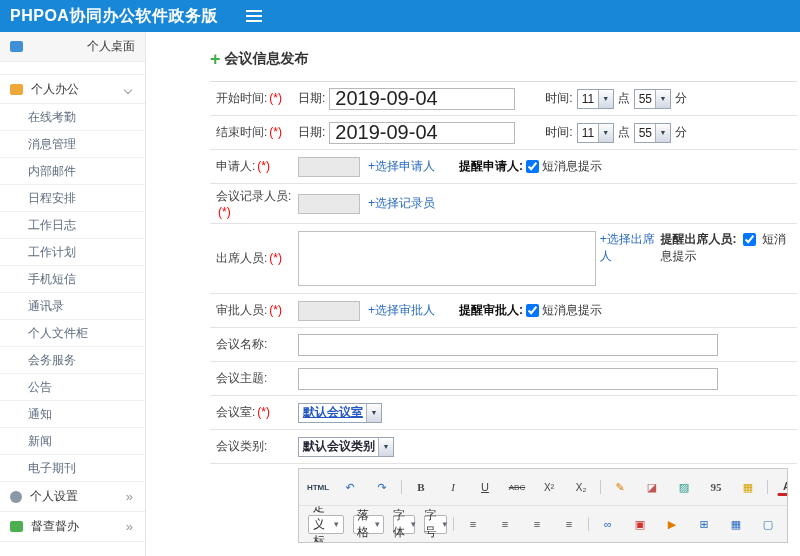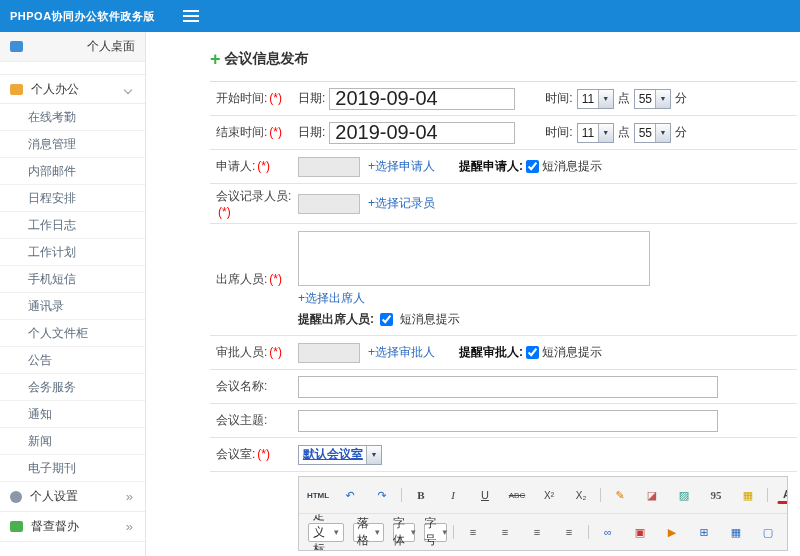--- a/index.html
+++ b/index.html
@@ -1,21 +1,21 @@
 <!DOCTYPE html>
 <html><head>
 <meta charset="utf-8">
 <style>
   * { margin:0; padding:0; box-sizing:border-box; }
   html,body { width:800px; height:556px; overflow:hidden; }
   body { font-family:"Liberation Sans","DejaVu Sans",sans-serif; font-size:12px; color:#333; background:#fff; }
 
   
   .topbar { height:32px; background:#1987d7; display:flex; align-items:center; padding-left:10px; }
-  .topbar .app-title { color:#fff; font-size:11px; font-weight:bold; letter-spacing:.5px; }
+  .topbar .app-title { color:#fff; font-size:16px; font-weight:bold; letter-spacing:.5px; }
   .hamburger { margin-left:28px; display:flex; flex-direction:column; gap:3px; cursor:pointer; }
   .hamburger i { display:block; width:16px; height:2px; background:#fff; }
 
   
   .layout { display:flex; height:524px; }
 
   
   .sidebar { width:146px; flex-shrink:0; background:#fff; border-right:1px solid #e5e5e5; overflow:hidden; }
   .side-top { height:30px; display:flex; align-items:center; padding:0 10px; color:#3a3a3a; position:relative; cursor:pointer; border-bottom:1px solid #ededed; }
   .side-top.desktop-row { background:#f6f6f6;justify-content:space-between; }
@@ -34,21 +34,21 @@
   .main { flex:1; padding-left:64px; background:#fff; }
   .page-title { display:flex; align-items:center; margin-top:18px; font-size:14px; font-weight:bold; color:#333; }
   .plus-icon { color:#3cb044; font-size:18px; font-weight:bold; margin-right:4px; line-height:14px; }
 
   
   .form { margin-top:13px; border-top:1px solid #ddd; width:587px; }
   .frow { display:flex; align-items:center; border-bottom:1px solid #e3e3e3; min-height:34px; padding:4px 0 4px 6px; }
   .flabel { width:82px; flex-shrink:0; color:#444; }
   .req { color:#f00; margin-left:2px; }
   .fcontent { flex:1; display:flex; align-items:center; }
-  .fcontent.col { flex-direction:column; align-items:flex-start; gap:4px; padding:3px 0; }
+  .fcontent.col { flex-direction:row; align-items:flex-start; gap:4px; padding:3px 0; }
   .inline-label { color:#333; margin-right:4px; }
   .inline-label.tl { margin-left:30px; }
   .inline-label.unit { margin:0 4px; }
 
   .txt { border:1px solid #b8b8b8; background:#fff; font-family:inherit; color:#222; padding:0 5px; }
   .date-input { width:186px; height:22px; font-size:20px; }
   .small-input { width:62px; height:20px; background:#e9e9e9; border-color:#c0c0c0; }
   .long-input { width:420px; height:22px; font-size:13px; }
   .attendee-box { width:352px; height:55px; border:1px solid #c0c0c0; resize:none; font-family:inherit; }
 
@@ -117,22 +117,22 @@
     <ul class="sub-list">
         <li>在线考勤</li>
         <li>消息管理</li>
         <li>内部邮件</li>
         <li>日程安排</li>
         <li>工作日志</li>
         <li>工作计划</li>
         <li>手机短信</li>
         <li>通讯录</li>
         <li>个人文件柜</li>
+        <li>会务服务</li>
         <li>公告</li>
-        <li>会务服务</li>
         <li>通知</li>
         <li>新闻</li>
         <li>电子期刊</li>
       </ul>
     <div class="side-top">
       <span class="s-icon icon-settings"></span>
       <span>个人设置</span>
       <span class="chev-right">»</span>
     </div>
     <div class="side-top">
@@ -266,20 +266,31 @@
           <span>会议室:</span><span class="req">(*)</span>
         </div>
         <div class="fcontent">
           <span class="sel">
             <span class="sel-val room-val">默认会议室</span>
             <span class="sel-arrow">▼</span>
           </span>
         </div>
       </div>
 
+      <div class="frow">
+        <div class="flabel">
+          <span>会议类别:</span>
+        </div>
+        <div class="fcontent">
+          <span class="sel">
+            <span class="sel-val cat-val">默认会议类别</span>
+            <span class="sel-arrow">▼</span>
+          </span>
+        </div>
+      </div>
 
       <div class="frow editor-row">
         <div class="flabel"></div>
         <div class="fcontent">
           <div class="editor">
             <div class="toolbar">
                 <span class="tb-btn t-html">HTML</span>
                 <span class="tb-btn c-blue">↶</span>
                 <span class="tb-btn c-blue">↷</span>
                 <span class="tb-btn sep"></span>

